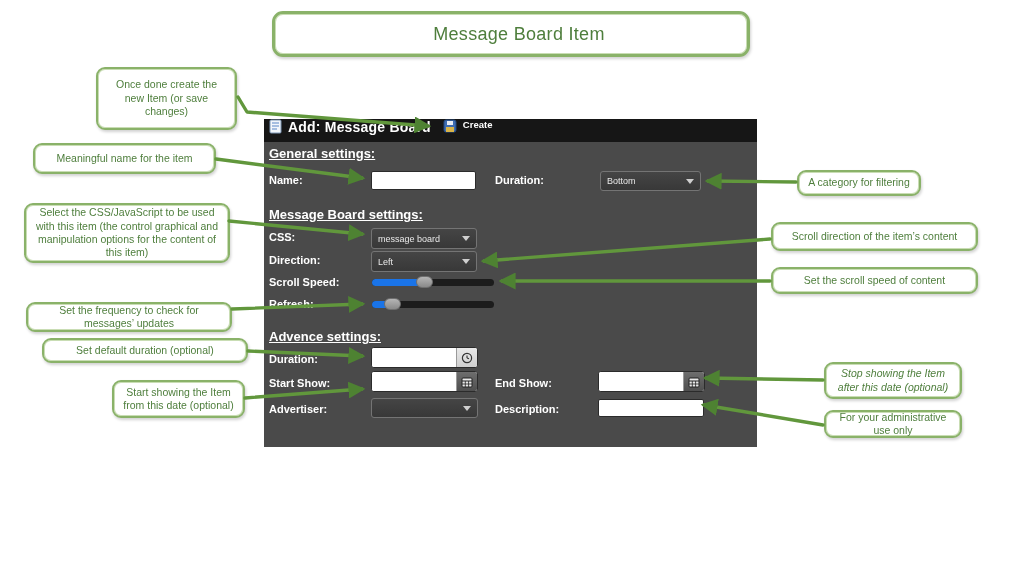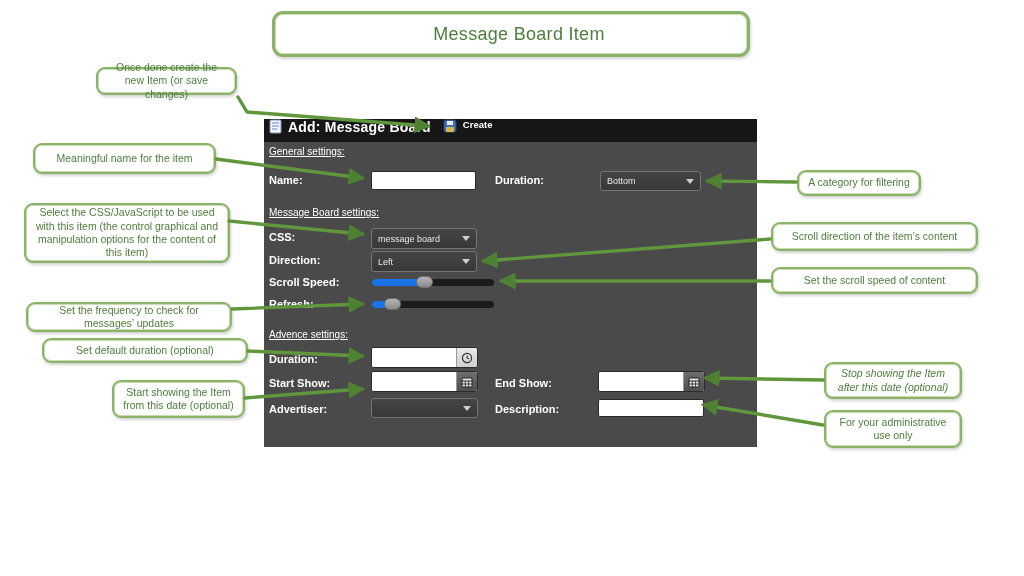--- a/index.html
+++ b/index.html
@@ -18,21 +18,21 @@
   .callout{font-size:10.5px;line-height:1.28;padding:3px 8px;}
 
   
   .panel{position:absolute;left:264px;top:119px;width:493px;height:328px;background:#4a4a4a;}
   .panel-header{
     position:absolute;left:0;top:0;width:100%;height:23px;background:#161616;
     display:flex;align-items:flex-start;gap:6px;padding-left:5px;box-sizing:border-box;
   }
   .panel-title{color:#fff;font-weight:bold;font-size:14px;letter-spacing:.2px;}
   .create-label{color:#fff;font-weight:bold;font-size:9.5px;}
-  .sec-head{position:absolute;left:5px;color:#fff;font-weight:normal;font-size:10px;text-decoration:underline;}
+  .sec-head{position:absolute;left:5px;color:#fff;font-weight:bold;font-size:13px;text-decoration:underline;}
   .flabel{position:absolute;left:5px;color:#fff;font-weight:bold;font-size:11px;}
   .flabel.col2{left:231px;}
   .txt-input{
     position:absolute;background:#fff;border:1px solid #2b2b2b;border-radius:2px;
     box-sizing:border-box;padding:0 4px;font-size:10px;color:#222;
   }
   .dropdown{
     position:absolute;background:linear-gradient(#454545,#383838);border:1px solid #747474;
     border-radius:3px;color:#e8e8e8;font-size:9px;display:flex;align-items:center;
     justify-content:space-between;padding:0 6px;box-sizing:border-box;cursor:pointer;
@@ -153,31 +153,31 @@
     </div>
     <span class="flabel" style="top:284px">Advertiser:</span>
     <div class="dropdown" style="left:107px;top:279px;width:107px;height:20px;">
       <span></span>
       <span class="caret"></span>
     </div>
     <span class="flabel col2" style="top:284px">Description:</span>
     <input class="txt-input" style="left: 334px; top: 280px; width: 106px; height: 18px;" value="">
   </div>
 
-  <div class="gbox callout" style="left:96px;top:67px;width:141px;height:28px;">Once done create the new Item (or save changes)</div>
+  <div class="gbox callout" style="left:96px;top:67px;width:141px;height:63px;">Once done create the new Item (or save changes)</div>
   <div class="gbox callout" style="left:33px;top:143px;width:183px;height:31px;">Meaningful name for the item</div>
   <div class="gbox callout" style="left:24px;top:203px;width:206px;height:60px;">Select the CSS/JavaScript to be used with this item (the control graphical and manipulation options for the content of this item)</div>
   <div class="gbox callout" style="left:26px;top:302px;width:206px;height:30px;">Set the frequency to check for messages’ updates</div>
   <div class="gbox callout" style="left:42px;top:338px;width:206px;height:25px;">Set default duration (optional)</div>
   <div class="gbox callout" style="left:112px;top:380px;width:133px;height:38px;">Start showing the Item from this date (optional)</div>
   <div class="gbox callout" style="left:797px;top:170px;width:124px;height:26px;">A category for filtering</div>
   <div class="gbox callout" style="left:771px;top:222px;width:207px;height:29px;">Scroll direction of the item’s content</div>
   <div class="gbox callout" style="left:771px;top:267px;width:207px;height:27px;">Set the scroll speed of content</div>
   <div class="gbox callout" style="left:824px;top:362px;width:138px;height:37px;font-style:italic;">Stop showing the Item after this date (optional)</div>
-  <div class="gbox callout" style="left:824px;top:410px;width:138px;height:38px;">For your administrative use only</div>
+  <div class="gbox callout" style="left:824px;top:410px;width:138px;height:28px;">For your administrative use only</div>
 
   <svg class="arrows" width="1024" height="576">
     <defs>
       <marker id="ah" viewBox="0 0 10 10" refX="8" refY="5" markerWidth="5" markerHeight="5" orient="auto-start-reverse">
         <path d="M0,0 L10,5 L0,10 Z" fill="#4e8232"></path>
       </marker>
     </defs>
     <g stroke="#61973c" stroke-width="3.4" fill="none" stroke-linecap="round" stroke-linejoin="round">
       <polyline points="238,97 247,112 428,126" marker-end="url(#ah)"></polyline>
       <line x1="216" y1="159" x2="362" y2="178" marker-end="url(#ah)"></line>

